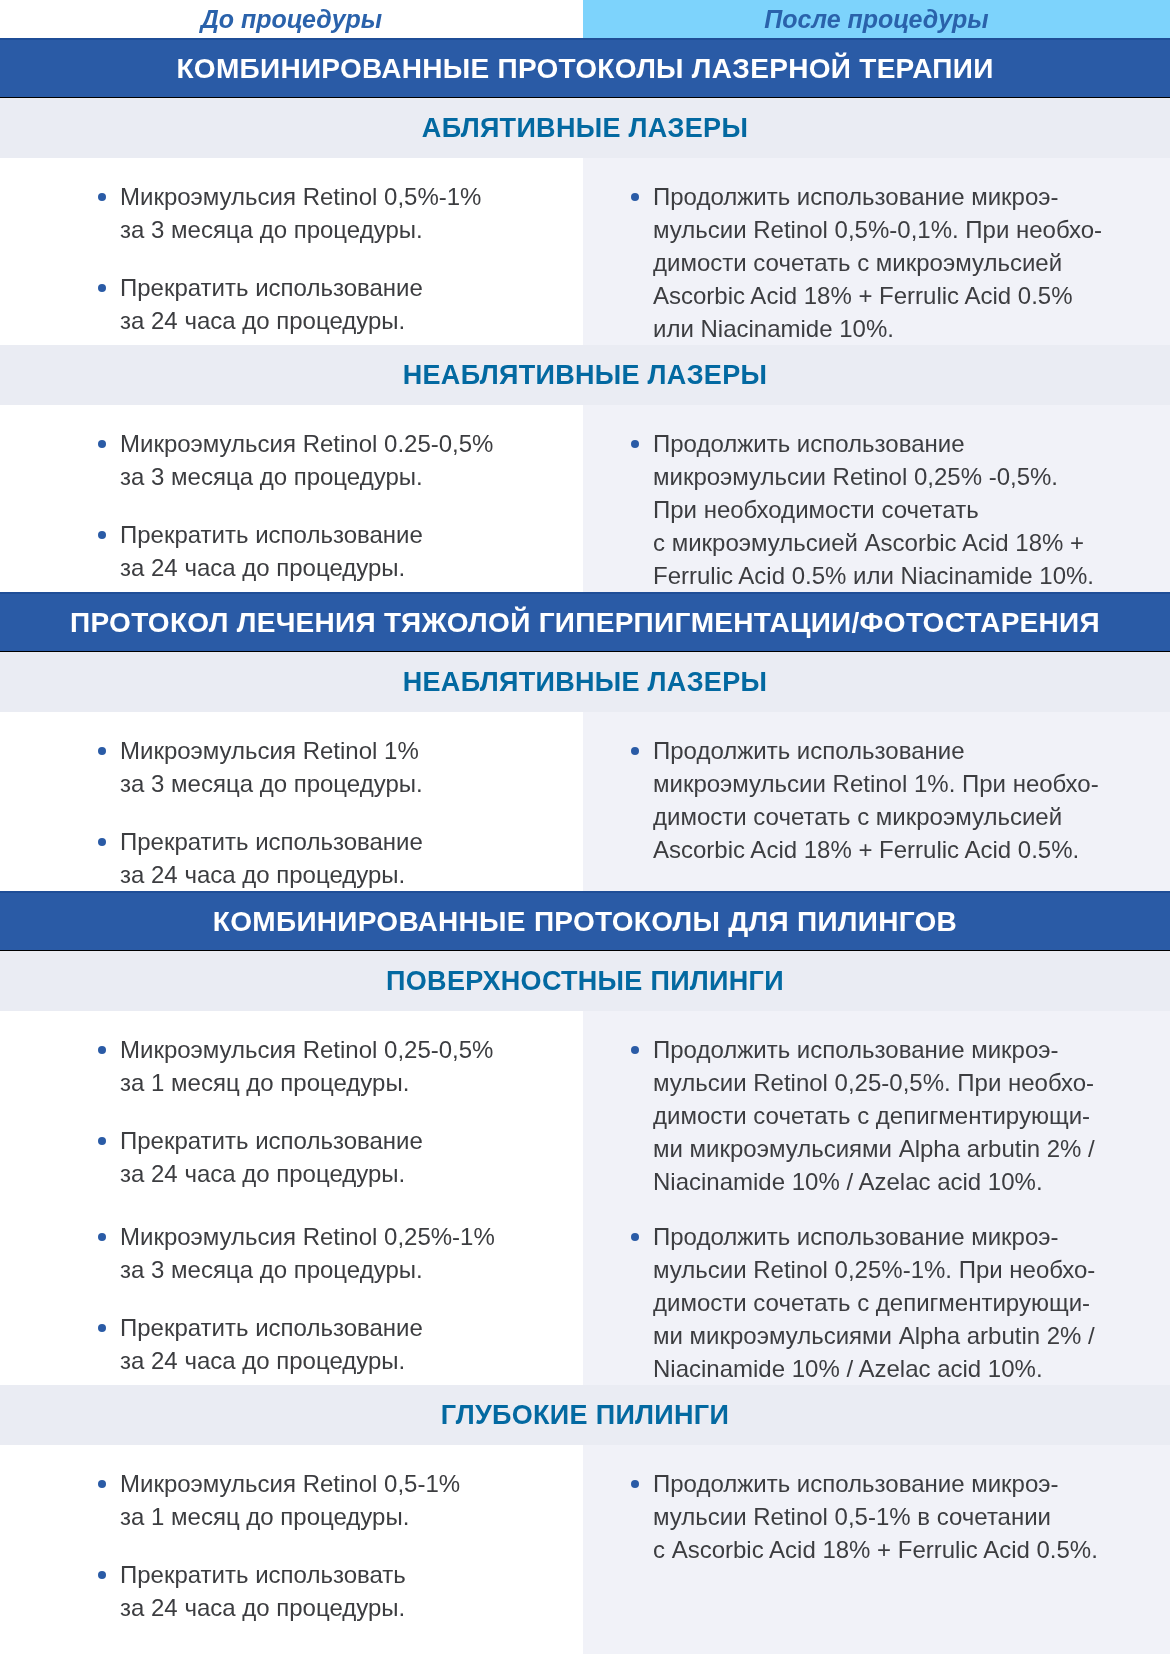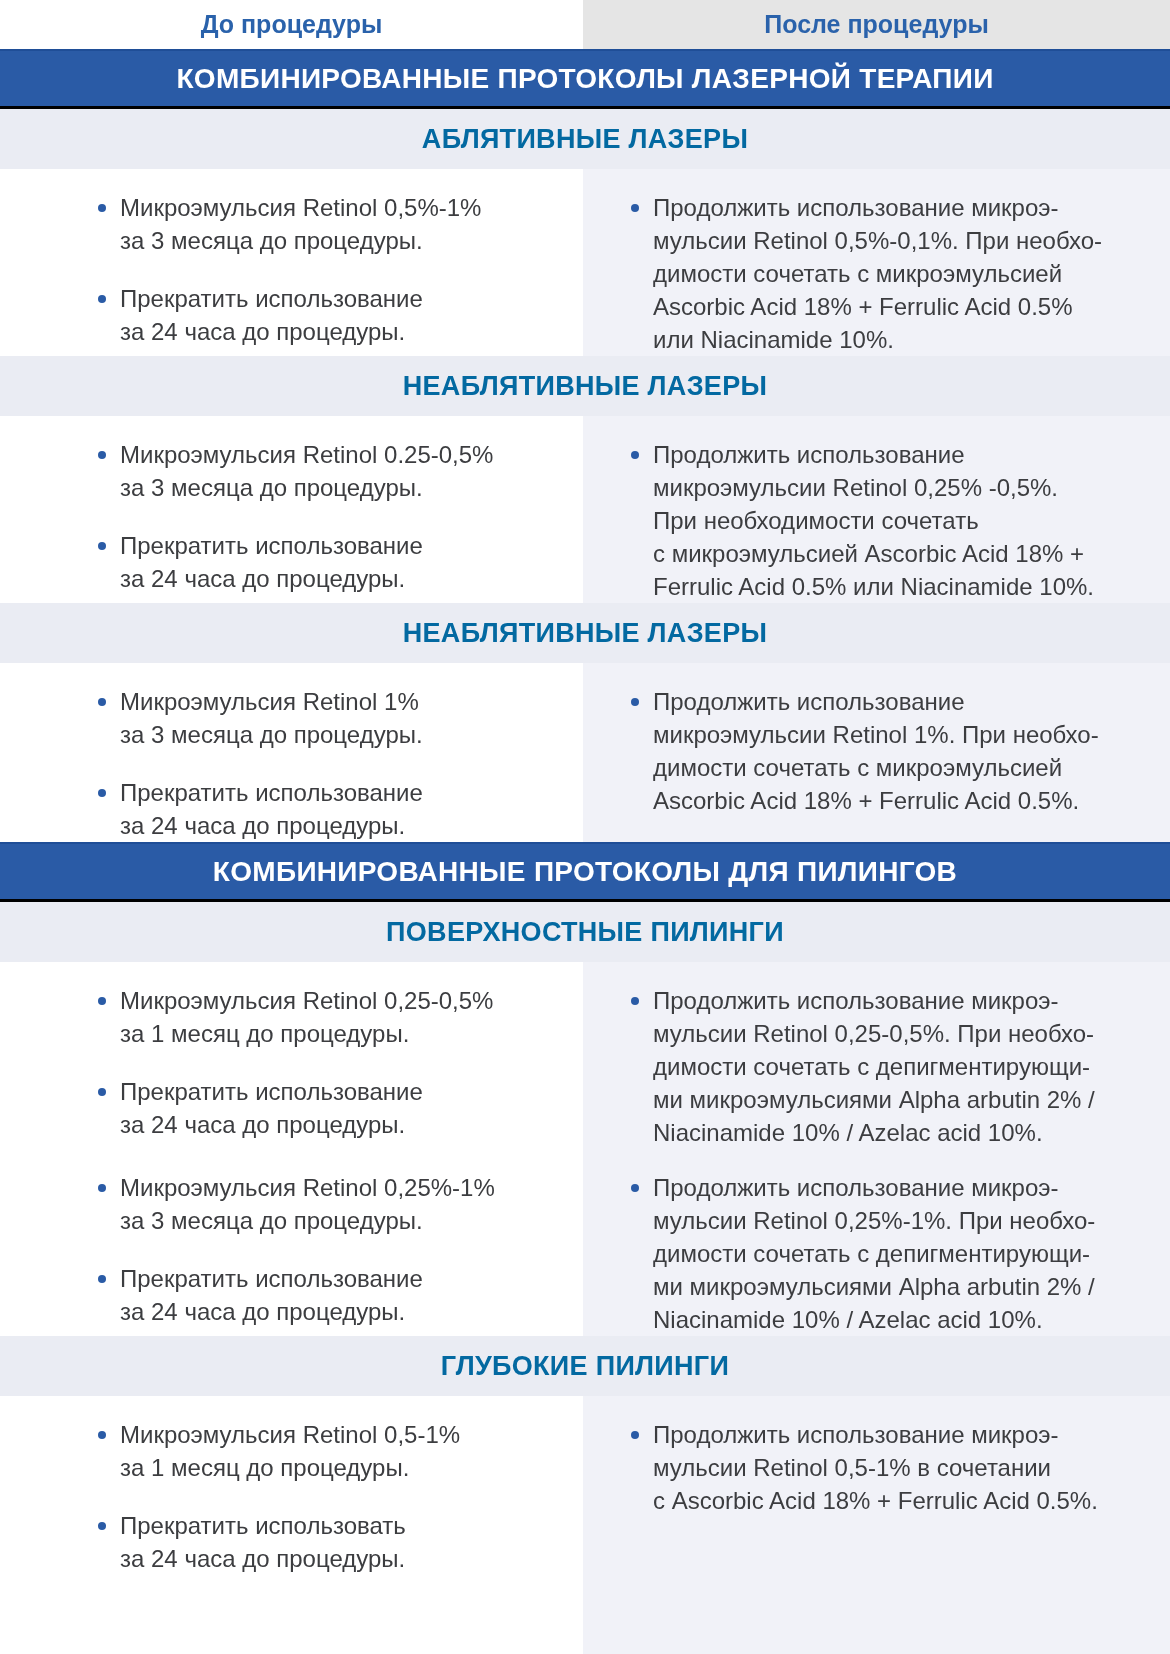--- a/index.html
+++ b/index.html
@@ -3,29 +3,29 @@
 <meta charset="utf-8">
 <style>
   html,body{margin:0;padding:0;background:#fff;}
   .page{
     width:1170px;height:1654px;overflow:hidden;
     display:flex;flex-direction:column;
     font-family:"Liberation Sans","DejaVu Sans",sans-serif;
     color:#3c3d40;
   }
   
-  .cols-header{display:flex;height:49px;flex:none;}
+  .cols-header{display:flex;height:38px;flex:none;font-style:italic;}
   .cols-header .half{flex:none;display:flex;align-items:center;justify-content:center;
     font-weight:bold;font-size:25px;color:#2a62ab;}
   .half-left{width:583px;background:#ffffff;}
-  .half-right{width:587px;background:#e5e5e5;}
+  .half-right{width:587px;background:#7dd3fc;}
   
   .bar{
     flex:none;height:60px;background:#2a5ba6;
-    border-top:2px solid #1f4e97;border-bottom:3px solid #000000;
+    border-top:2px solid #1f4e97;border-bottom:1px solid #000000;
     display:flex;align-items:center;justify-content:center;
     color:#ffffff;font-weight:bold;font-size:28px;letter-spacing:.3px;
     text-align:center;box-sizing:border-box;
   }
   
   .sub{
     flex:none;height:60px;background:#eaecf3;
     display:flex;align-items:center;justify-content:center;
     color:#0369a1;font-weight:bold;font-size:27px;letter-spacing:.3px;
   }
@@ -100,20 +100,21 @@
       <ul class="bullets">
         <li>Продолжить использование
 микроэмульсии Retinol 0,25% -0,5%.
 При необходимости сочетать
 с микроэмульсией Ascorbic Acid 18% +
 Ferrulic Acid 0.5% или Niacinamide 10%.</li>
       </ul>
     </div>
   </div>
 
+  <div class="bar">ПРОТОКОЛ ЛЕЧЕНИЯ ТЯЖОЛОЙ ГИПЕРПИГМЕНТАЦИИ/ФОТОСТАРЕНИЯ</div>
 
   <div class="sub">НЕАБЛЯТИВНЫЕ ЛАЗЕРЫ</div>
 
   <div class="row row-3">
     <div class="cell cell-before">
       <ul class="bullets">
         <li>Микроэмульсия Retinol 1%
 за 3 месяца до процедуры.</li>
         <li>Прекратить использование
 за 24 часа до процедуры.</li>

